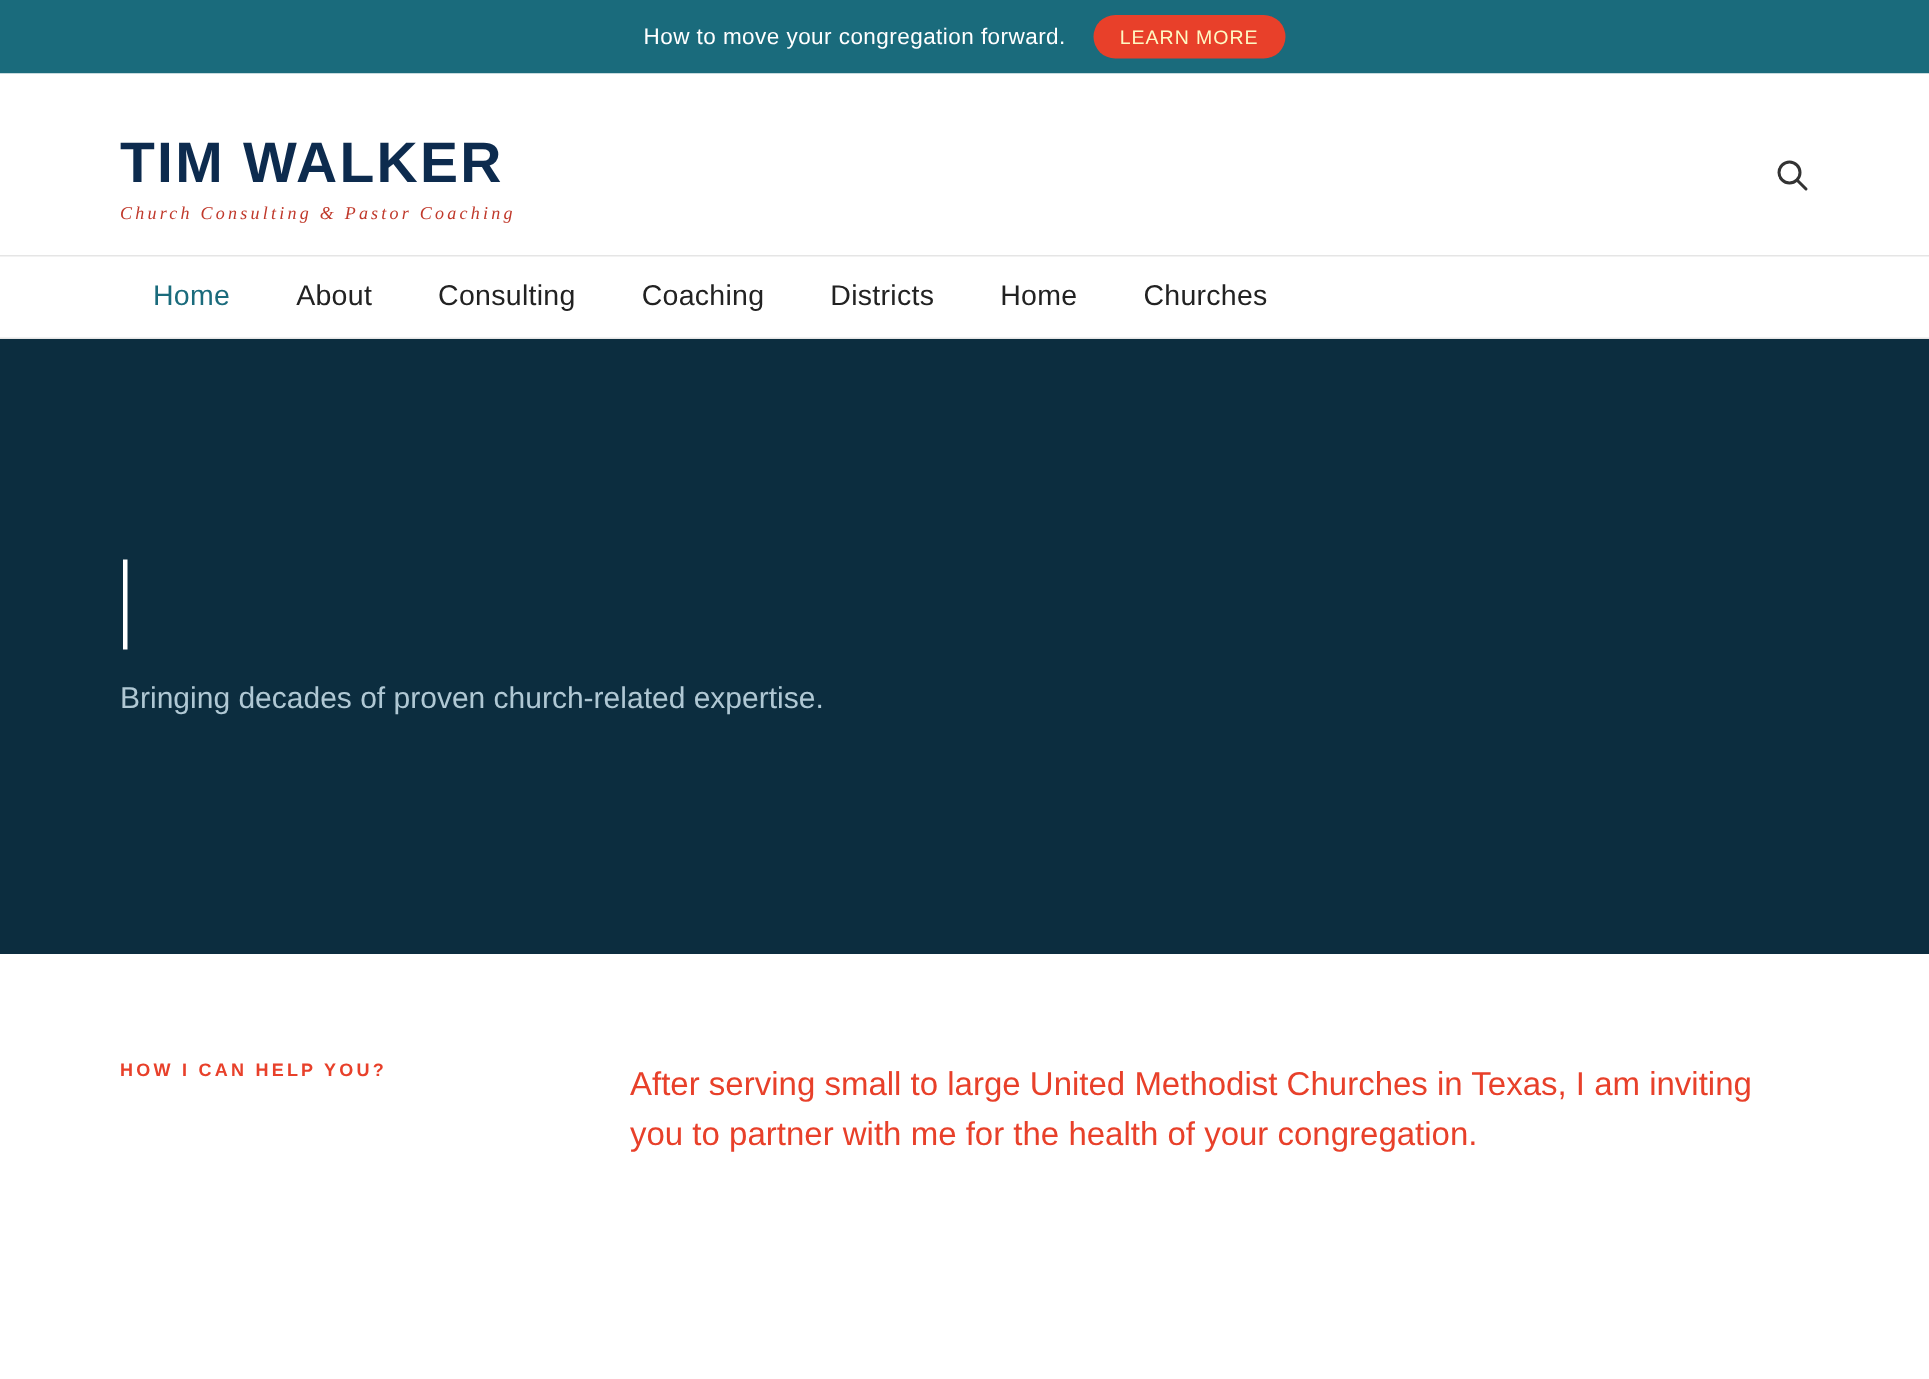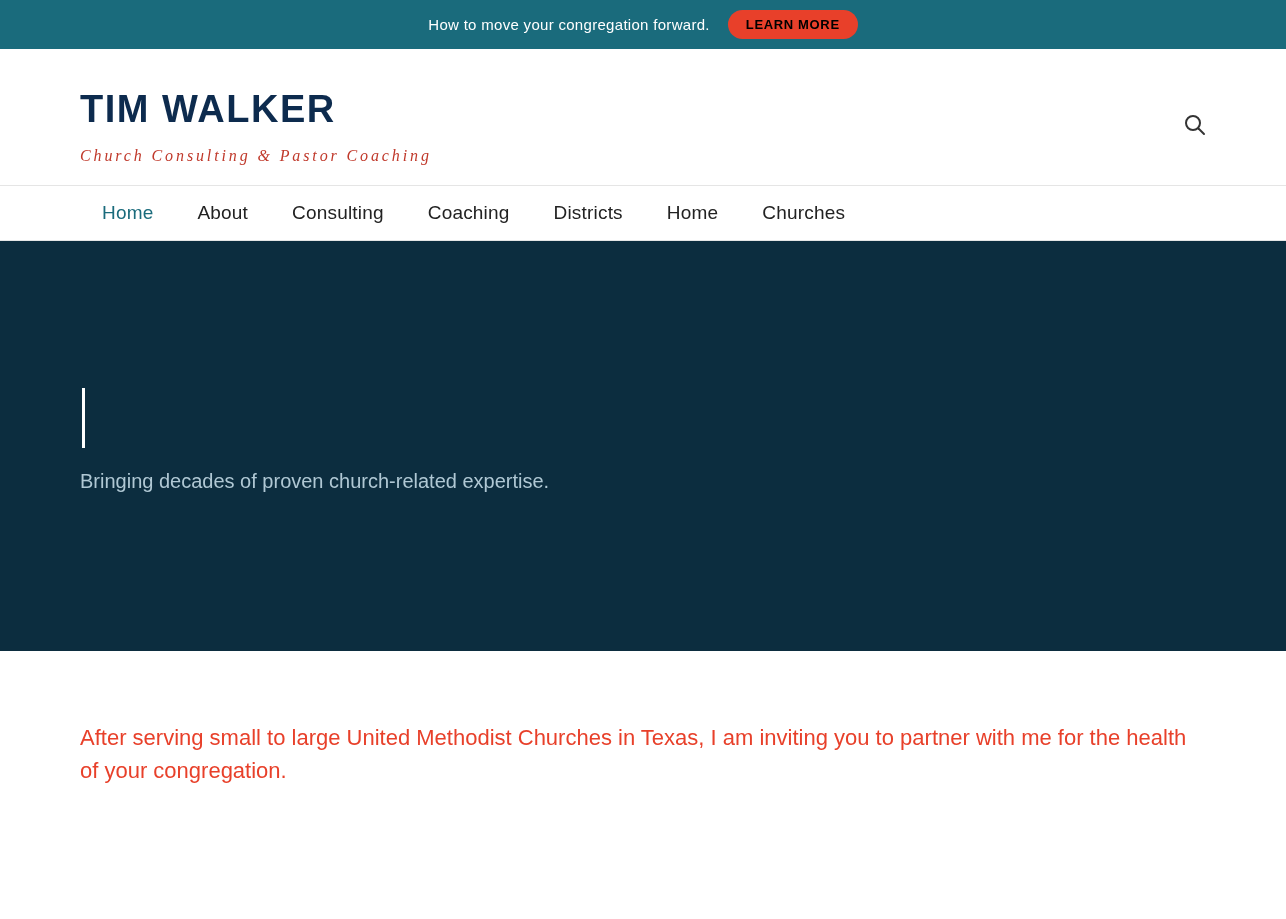--- a/index.html
+++ b/index.html
@@ -15,26 +15,26 @@
       gap: 18px;
       padding: 10px 20px;
       font-size: 15px;
       font-family: Arial, sans-serif;
     }
     .top-banner-text {
       letter-spacing: 0.02em;
     }
     .learn-more-btn {
       background-color: #e8402a;
-      color: #000000;
+      color: #fef9c3;
       border: none;
       border-radius: 20px;
       padding: 7px 18px;
       font-size: 13px;
-      font-weight: bold;
+      font-weight: normal;
       letter-spacing: 0.05em;
       cursor: pointer;
       text-transform: uppercase;
     }
 
     
     .header {
       display: flex;
       align-items: center;
       justify-content: space-between;
@@ -48,25 +48,25 @@
     .logo-main {
       font-family: Arial, Helvetica, sans-serif;
       font-size: 38px;
       font-weight: 900;
       color: #0d2b4e;
       letter-spacing: 0.04em;
       line-height: 1.1;
     }
     .logo-sub {
       font-family: Georgia, serif;
-      font-size: 16px;
+      font-size: 12px;
       color: #c0392b;
       letter-spacing: 0.18em;
       font-style: italic;
-      margin-top: 16px;
+      margin-top: 4px;
     }
     .search-icon-wrap {
       cursor: pointer;
       color: #333;
       font-size: 22px;
     }
 
     
     .nav-bar {
       border-top: 1px solid #e5e5e5;
@@ -192,16 +192,21 @@
 </nav>
 
 <section class="hero">
   <div class="hero-title">
     <span class="hero-title-cursor"></span>
   </div>
   <div class="hero-subtitle">Bringing decades of proven church-related expertise.</div>
 </section>
 
 <section class="lower-section">
+  <div class="lower-left">
+    <p class="lower-label">
+      <span>HOW I CAN </span><span style="color:#e8402a">HELP</span><span> YOU?</span>
+    </p>
+  </div>
   <div class="lower-right">
     <p class="lower-text">After serving small to large United Methodist Churches in Texas, I am inviting you to partner with me for the health of your congregation.</p>
   </div>
 </section>
 
 </body></html>

